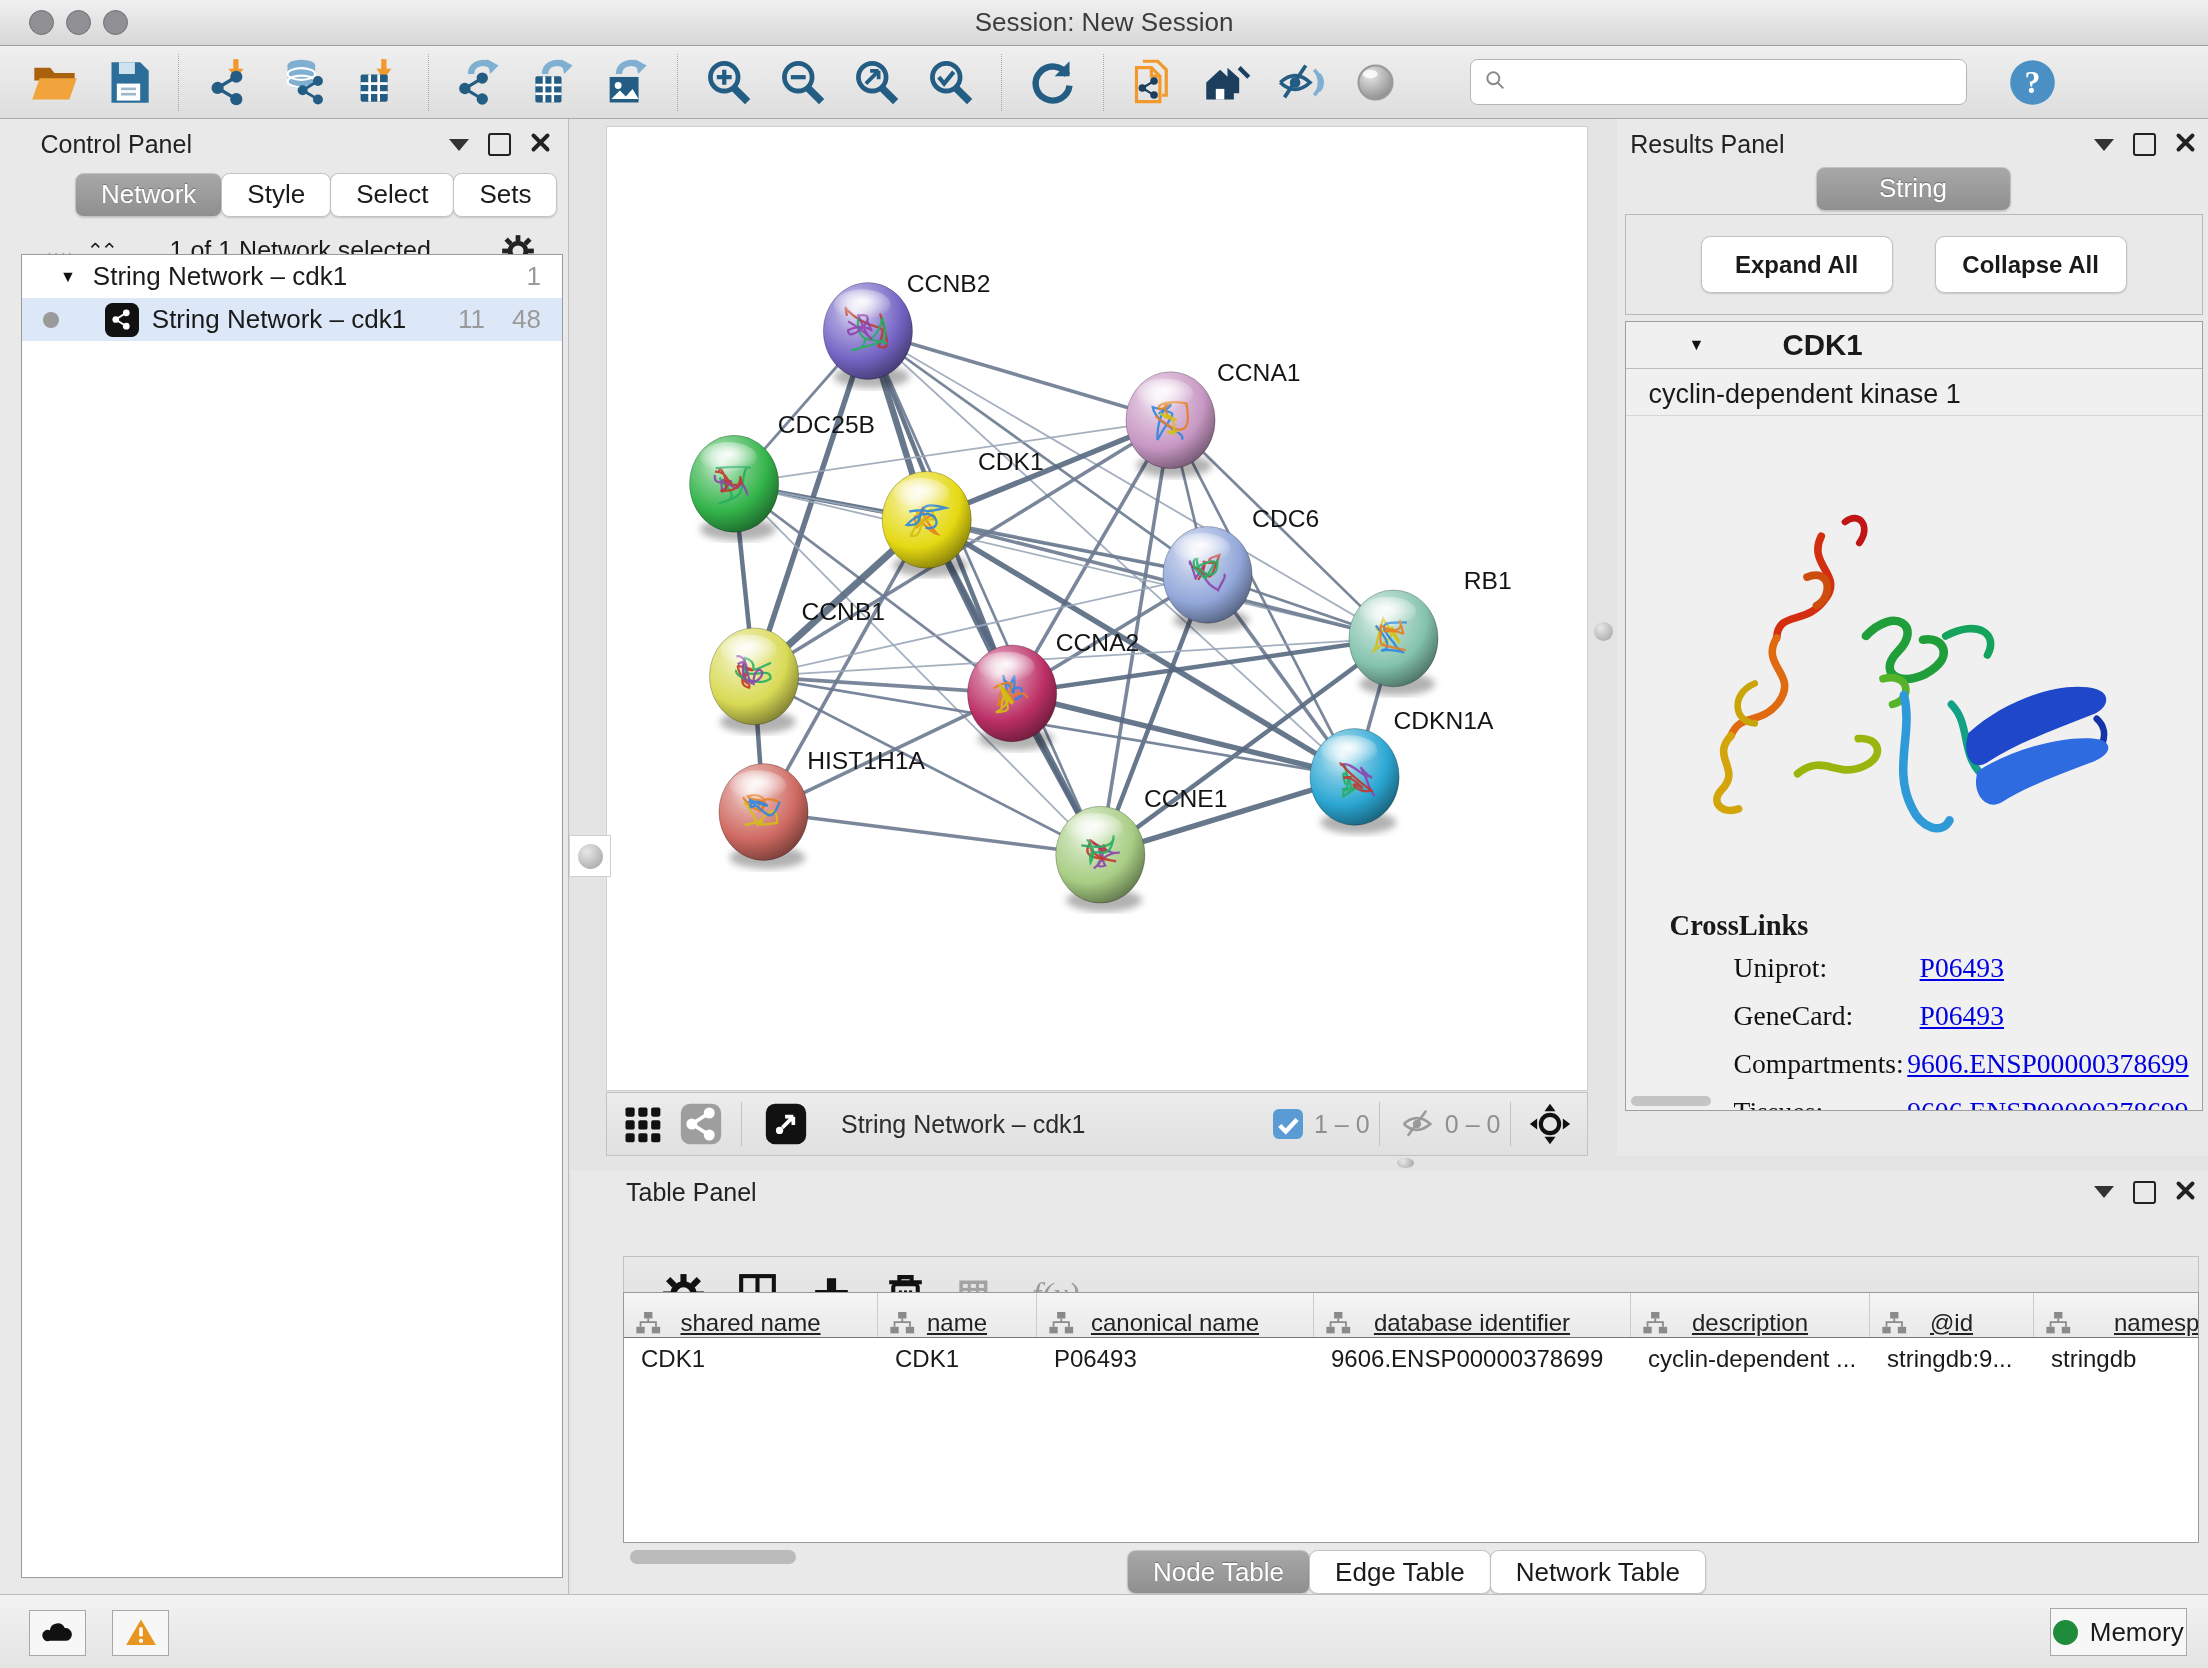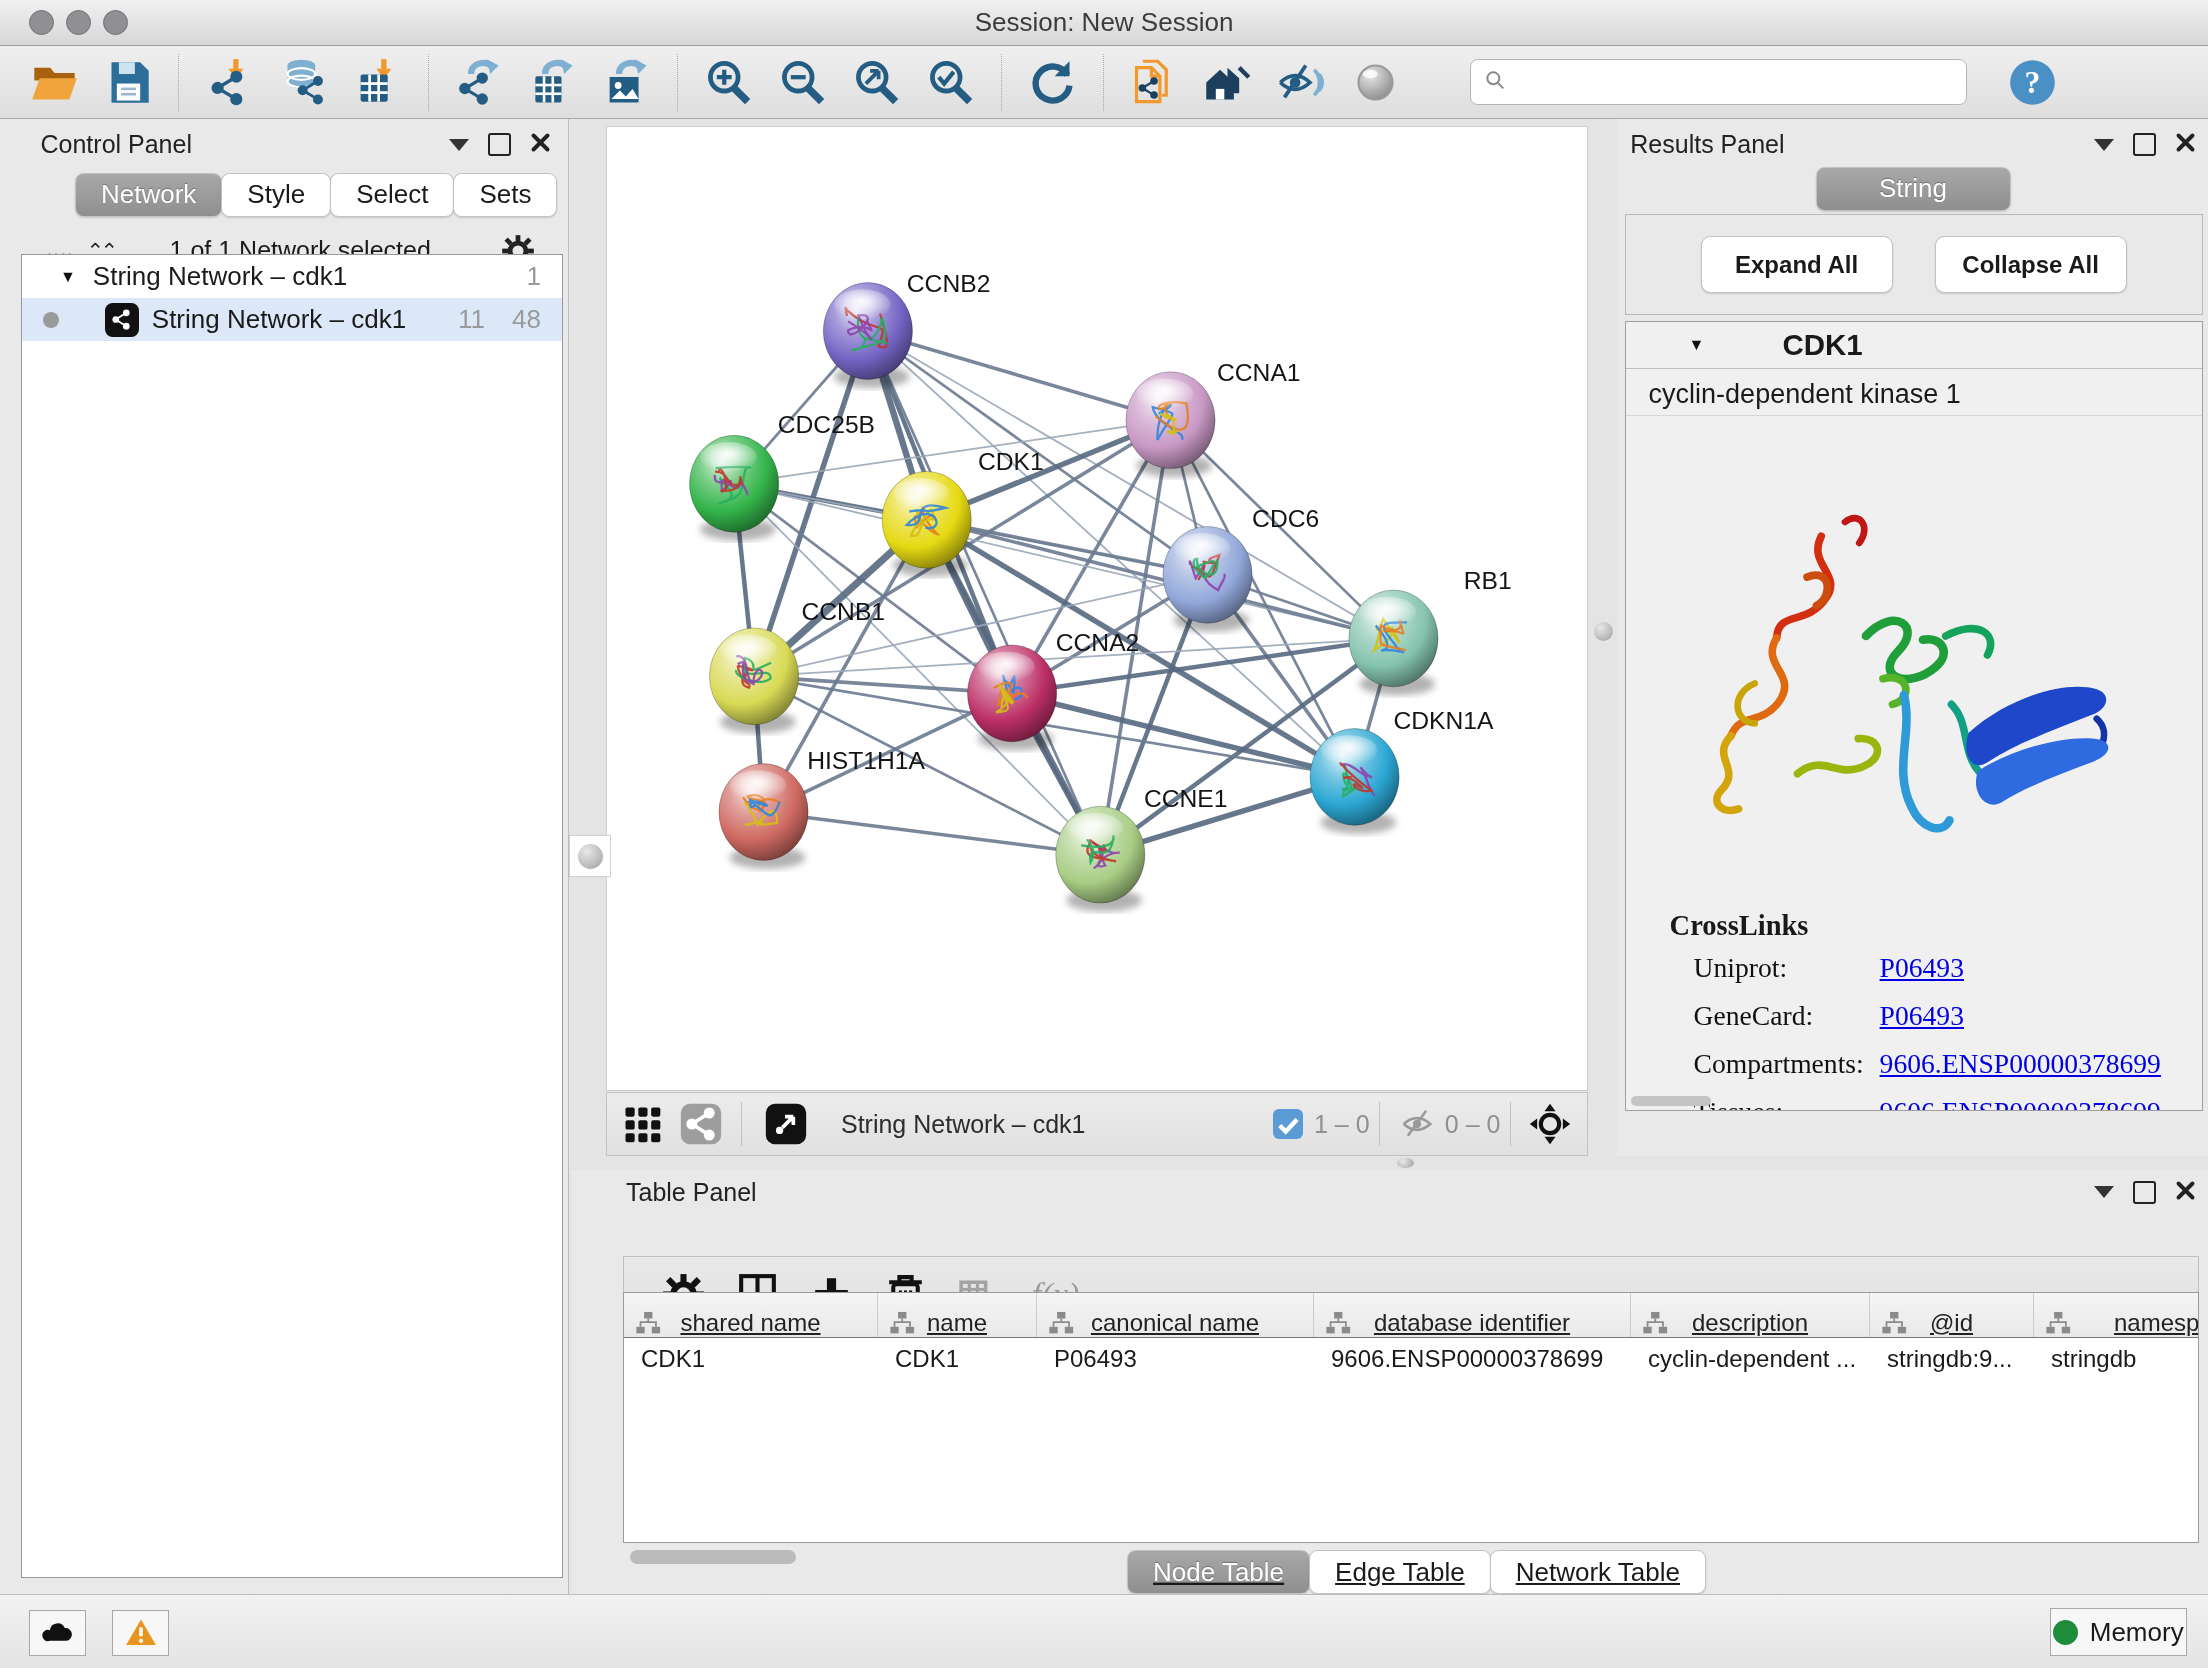--- a/index.html
+++ b/index.html
@@ -57,38 +57,38 @@
   .rp-btn{min-width:190px;height:55px;background:#fff;border:1px solid #c2c2c2;border-radius:9.5px;display:flex;align-items:center;justify-content:center;font-size:24px;box-shadow:0 1px 1.9px rgba(0,0,0,.15);font-weight:bold;}
   #rp-box2{position:absolute;left:7.6px;top:202px;width:576px;height:788px;border:1.9px solid #9f9f9f;background:#f0f0f0;overflow:hidden;}
   #rp-generow{height:46px;display:flex;align-items:center;border-bottom:1px solid #bdbdbd;}
   #rp-generow .disc{margin-left:63px;}
   #rp-gene{font-weight:bold;font-size:29.5px;margin-left:61px;}
   #rp-desc{font-size:27px;padding:9.5px 0 5.7px 23px;border-bottom:1px solid #d6d6d6;}
   #protein{position:absolute;left:38px;top:162px;width:533px;height:399px;}
   #xl-title{position:absolute;left:44px;top:588px;font-family:"Liberation Serif",serif;font-weight:bold;font-size:28.5px;}
   #xl-list{position:absolute;left:68px;top:630px;width:495px;font-family:"Liberation Serif",serif;font-size:27.6px;}
   .xl-row{display:flex;margin-bottom:16px;}
-  .xl-label{width:186px;color:#111;}
+  .xl-label{width:186px;color:#111;margin-left:40px;}
   .xl-link{color:#0000e0;text-decoration:underline;}
   #rp-scroll{position:absolute;left:5.7px;bottom:3.8px;width:80px;height:10.5px;border-radius:5.7px;background:#c4c4c4;}
   
   #table-panel{left:571px;top:1170px;width:1638px;height:424px;background:#e9e9e9;}
   #tp-head{padding:7.6px 13.3px 0 55px;}
   #tp-toolbar{position:absolute;left:52px;top:42px;width:1576px;height:76px;background:linear-gradient(#e9e9e9,#dedede);border:1px solid #c0c0c0;display:flex;align-items:center;padding-left:23px;box-sizing:border-box;margin-top:44px;}
   .tp-ic{width:49px;height:49px;margin:0 12.4px;}
   .tp-ic svg{width:100%;height:100%;}
   #tp-table{position:absolute;left:52px;top:122px;width:1576px;height:251px;background:#fff;border:1px solid #9a9a9a;overflow:hidden;box-sizing:border-box;}
   #thead{display:flex;height:44px;background:linear-gradient(#f5f5f5,#e9e9e9);border-bottom:1.9px solid #777;}
   .th{position:relative;display:flex;align-items:flex-end;justify-content:center;border-right:1px solid #cccccc;font-size:24px;color:#222;flex:none;box-sizing:border-box;text-decoration:underline;}
   .th .tico{position:absolute;left:9.5px;width:28.5px;height:28.5px;}
   .tico svg{width:100%;height:100%;}
   #trow{display:flex;height:42px;align-items:center;}
   .td{flex:none;font-size:24px;padding-left:17px;box-sizing:border-box;white-space:nowrap;overflow:hidden;}
   #tp-scroll{position:absolute;left:59px;top:380px;width:166px;height:14.3px;border-radius:7.6px;background:#bbbbbb;}
-  #tp-tabs{position:absolute;left:556px;top:380px;display:flex;text-decoration:underline;}
+  #tp-tabs{position:absolute;left:556px;top:380px;display:flex;}
   
   #status-bar{left:0;top:1594px;width:2208px;height:74px;background:linear-gradient(#f2f2f2,#e4e4e4);border-top:1px solid #bdbdbd;box-sizing:border-box;}
   .sb-btn{position:absolute;top:15px;width:55px;height:44px;background:#f7f7f7;border:1.9px solid #a8a8a8;display:flex;align-items:center;justify-content:center;}
   .sb-btn svg{width:34px;height:34px;}
   #memory-btn{position:absolute;right:21px;top:13.3px;width:135px;height:46px;background:#f7f7f7;border:1.9px solid #a8a8a8;display:flex;align-items:center;justify-content:center;gap:11.4px;font-size:26px;}
   #memdot{width:25px;height:25px;border-radius:50%;background:#1f8c3b;}
   
   .split-dot{position:absolute;background:#fff;border:1px solid #d0d0d0;display:flex;align-items:center;justify-content:center;}
   .split-dot i{display:block;border-radius:50%;background:radial-gradient(circle at 35% 30%,#e8e8e8,#9f9f9f);}
   .chev{font-size:21px;letter-spacing:-3.8px;}

